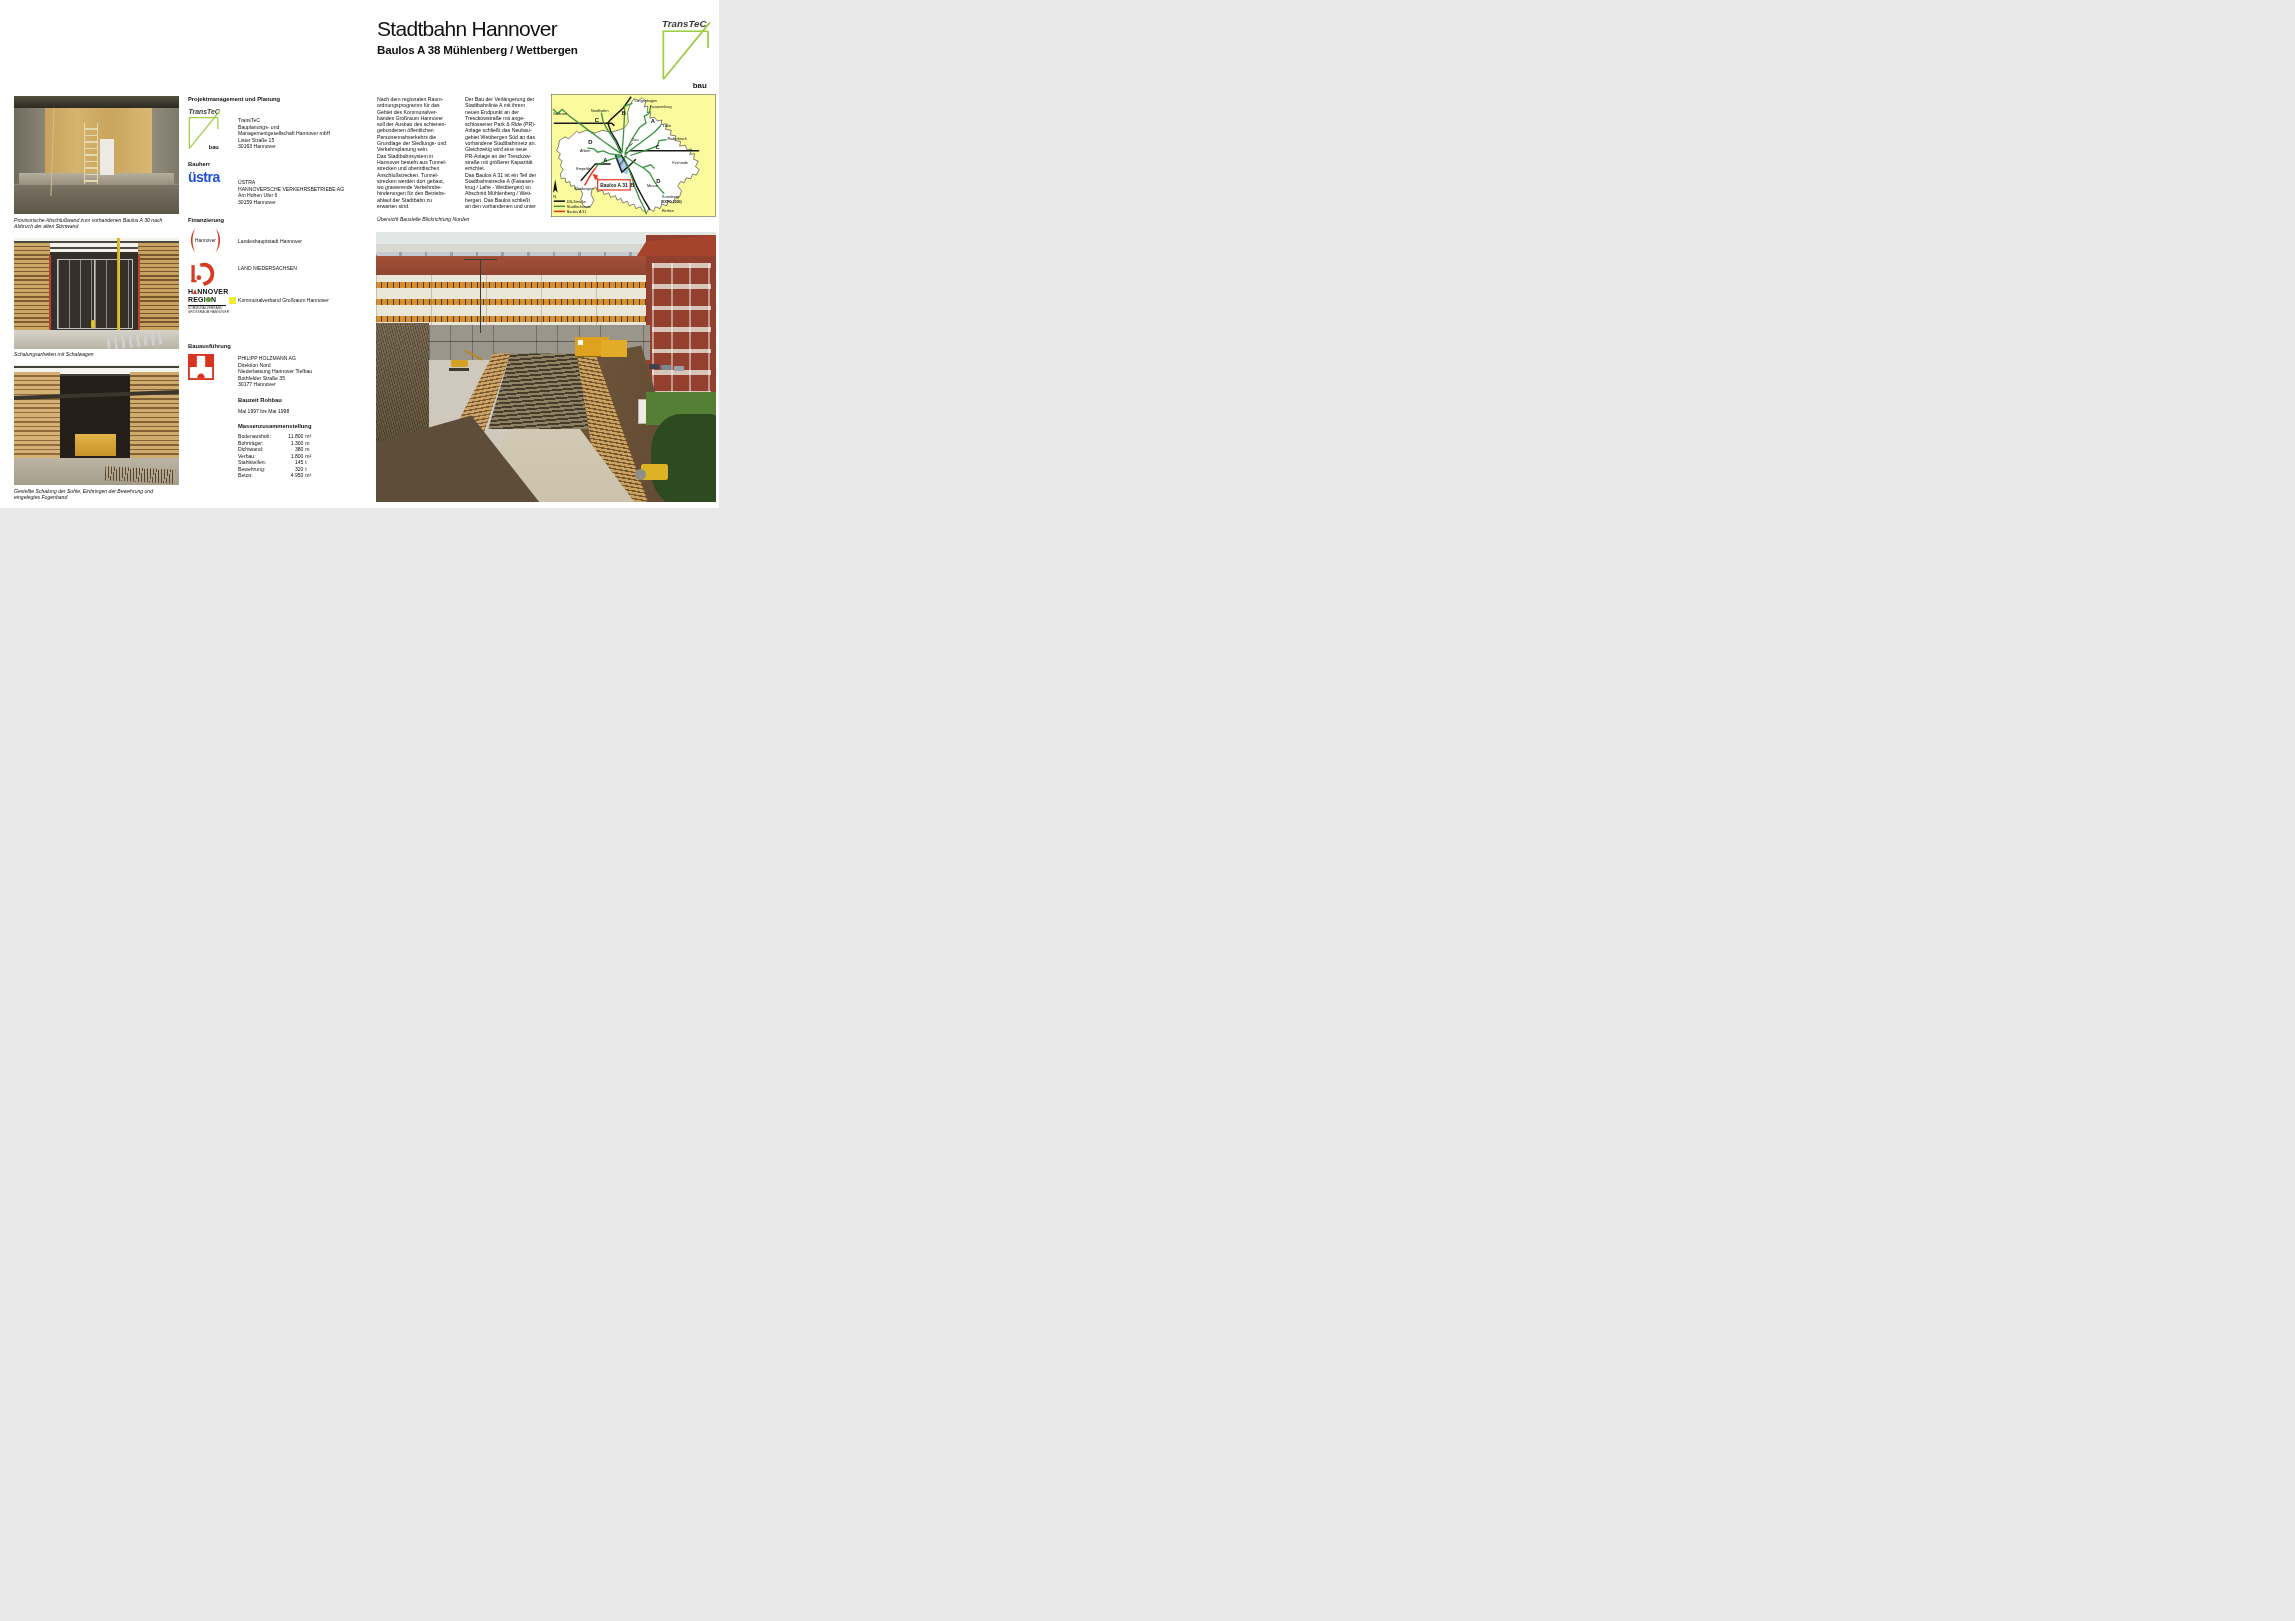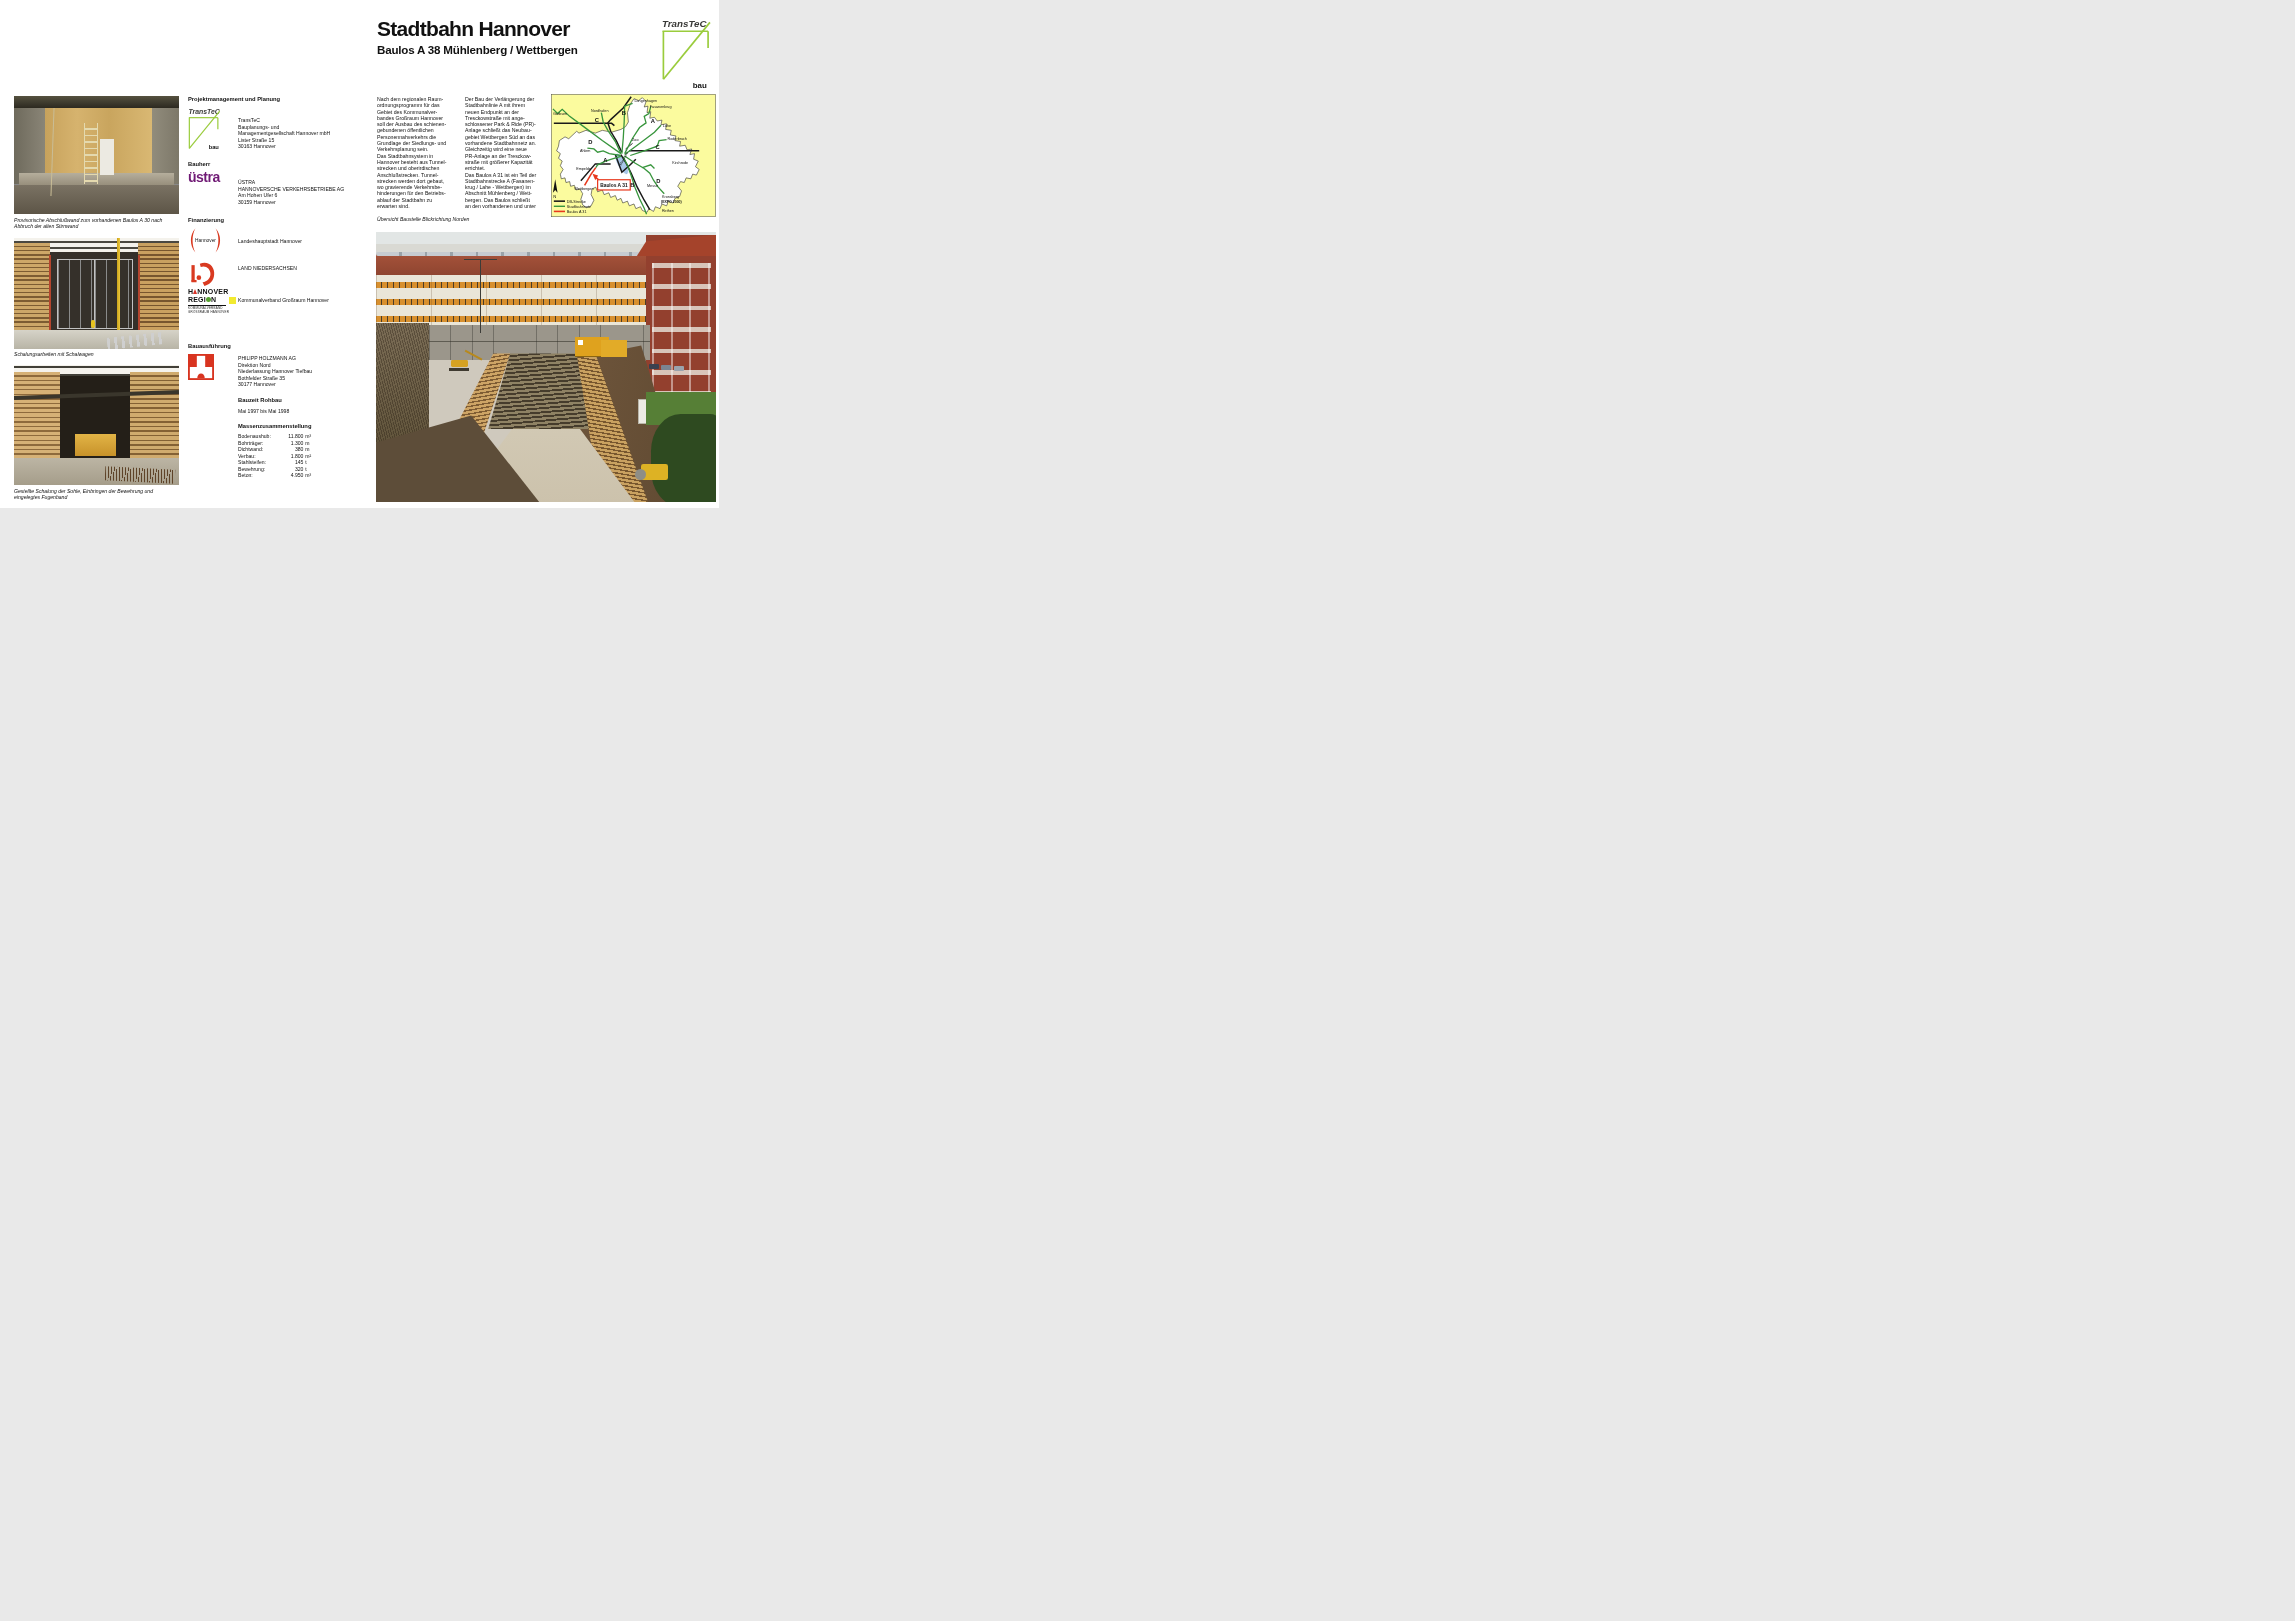--- a/index.html
+++ b/index.html
@@ -1,29 +1,29 @@
 <!DOCTYPE html>
 <html style="font-size:7.4px"><head>
 <meta charset="utf-8">
 <style>
   html,body{margin:0;padding:0;background:#e9e9e9;}
   .page{position:relative;width:719px;height:508px;background:#ffffff;overflow:hidden;
         font-family:"Liberation Sans",sans-serif;color:#111;}
   .abs{position:absolute;}
   
-  .title1{left:377px;top:17.7px;font-size:21px;font-weight:bold;letter-spacing:-0.7px;line-height:22px;}
+  .title1{left:377px;top:17.7px;font-size:21px;font-weight:normal;letter-spacing:-0.7px;line-height:22px;}
   .title2{left:377px;top:43px;font-size:11.6px;font-weight:bold;letter-spacing:-0.2px;}
   
   .photo{left:14px;width:165px;overflow:hidden;background:#888;}
   .caption{left:14px;width:167px;font-size:5.1px;font-style:italic;line-height:6.3px;white-space:pre-line;}
   
   .h-sec{left:188px;font-size:5.8px;font-weight:bold;}
   .addr{left:238px;font-size:5.1px;line-height:6.5px;white-space:pre-line;}
   .lbl{left:238px;font-size:5.1px;}
-  .ustra{left:188px;top:169px;font-size:14px;font-weight:bold;color:#701a75;letter-spacing:-0.5px;}
+  .ustra{left:188px;top:169px;font-size:14px;font-weight:bold;color:#1d4ed8;letter-spacing:-0.5px;}
   .region{left:188px;top:288px;width:49px;}
   .region .l1,.region .l2{font-size:7px;font-weight:bold;letter-spacing:0.2px;line-height:8px;color:#101010;}
   .tri{display:inline-block;width:0;height:0;border-left:2.8px solid transparent;border-right:2.8px solid transparent;border-bottom:5.6px solid #d8352a;}
   .dot{display:inline-block;width:5.1px;height:5.1px;border-radius:50%;background:#56a02e;}
   .ysq{position:absolute;left:41px;top:8.8px;width:7.4px;height:7.4px;background:#f2ea30;}
   .runderline{width:38px;border-bottom:0.9px solid #111;margin-top:0.5px;}
   .region .sub{margin-top:1.9px;font-size:3px;letter-spacing:0.2px;line-height:3.7px;white-space:pre-line;color:#222;}
   
   .mrow{left:238px;width:79px;display:flex;font-size:5.1px;line-height:6.4px;}
   .mrow .ml{width:41px;}

